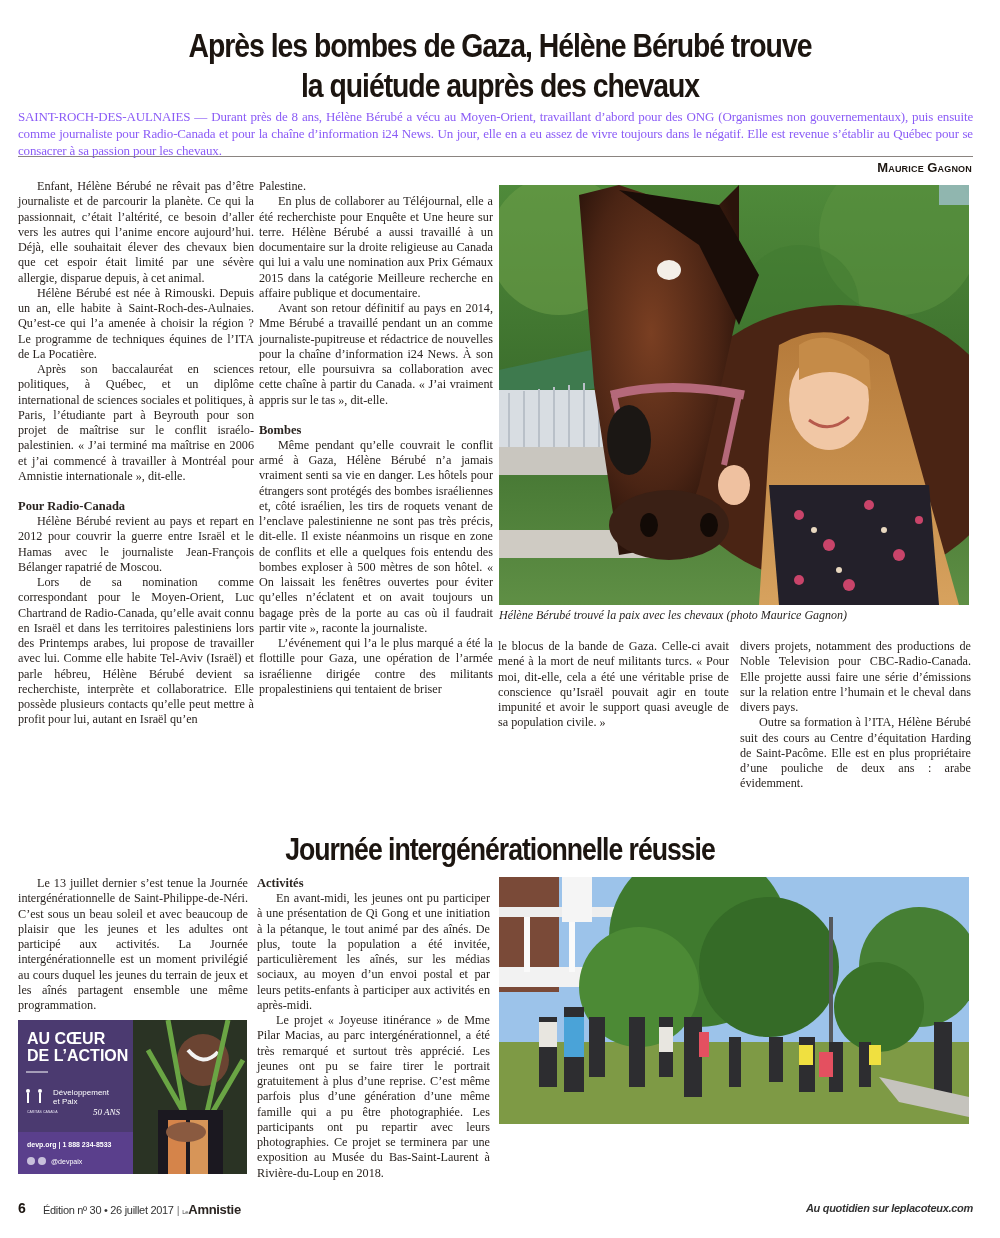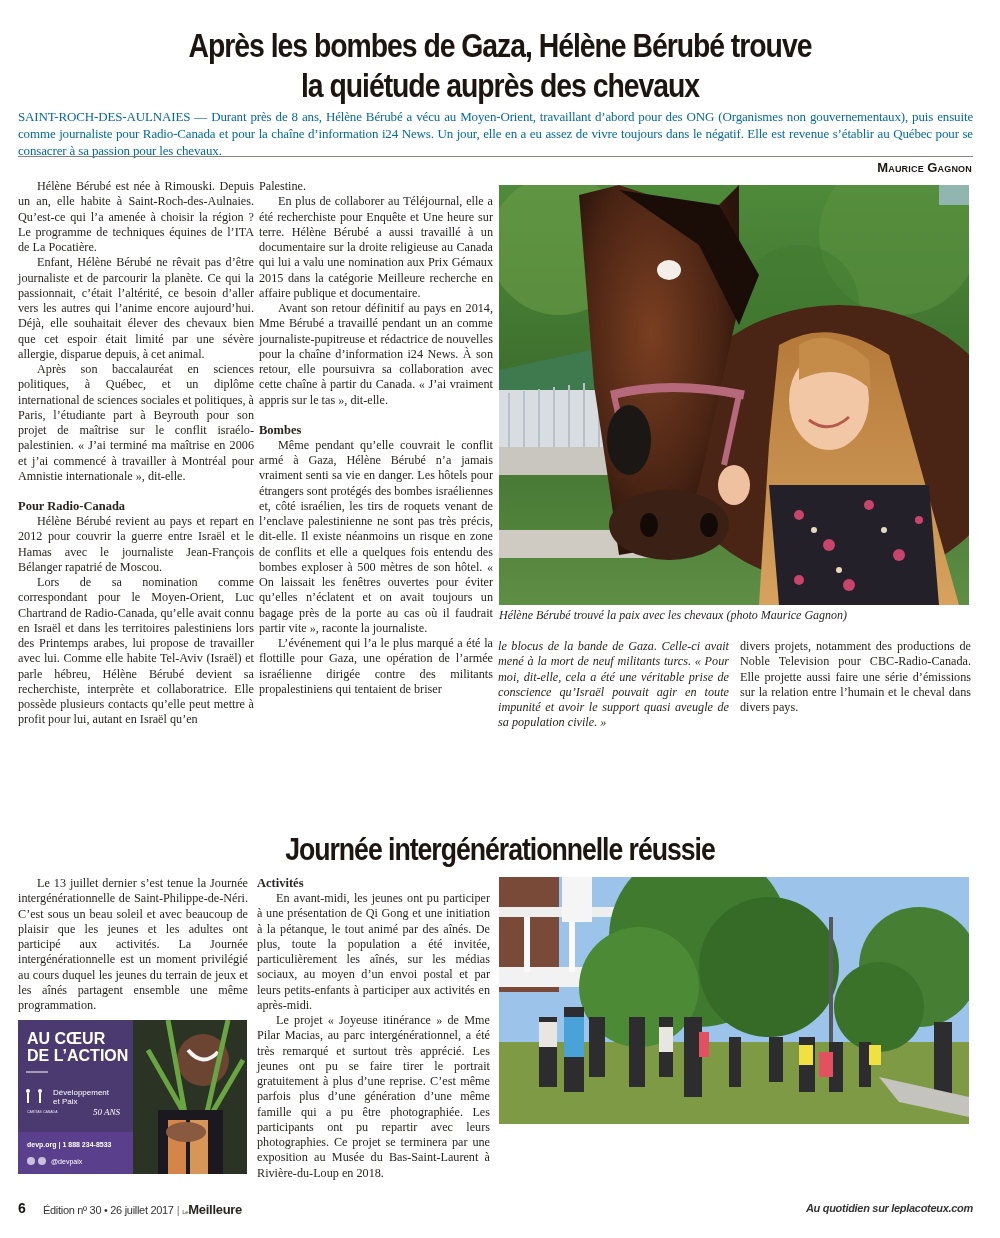--- a/index.html
+++ b/index.html
@@ -10,41 +10,41 @@
     position: absolute; left: 0; width: 1000px; text-align: center;
     font-family: "Liberation Sans", "DejaVu Sans", sans-serif; font-weight: bold;
     color: #1c1510; letter-spacing: -1.2px; transform: scaleX(0.86); transform-origin: center;
   }
   #h1a { top: 26px; font-size: 33px; line-height: 40px; }
   #h1b { top: 66px; font-size: 33px; line-height: 40px; }
 
   .lede {
     position: absolute; left: 18px; width: 955px; top: 108px;
     font-family: "Liberation Serif", serif; font-size: 13px; line-height: 17px;
-    text-align: justify; color: #0369a1; letter-spacing: -0.15px;
+    text-align: justify; color: #8b5cf6; letter-spacing: -0.15px;
   }
   .rule { position: absolute; left: 18px; width: 955px; top: 156px; height: 1px; background: #8a8480; }
   .byline {
     position: absolute; right: 28px; top: 160px; font-family: "Liberation Sans", sans-serif;
     font-weight: bold; font-size: 11px; font-variant: small-caps; letter-spacing: 0.2px; color: #1c1510;
   }
   .byline span.big { font-size: 13px; }
 
   .col {
     position: absolute; font-family: "Liberation Serif", serif; font-size: 12.2px;
     line-height: 15.25px; text-align: justify; hyphens: manual; color: #2a2420;
   }
   .col p { text-indent: 19px; }
   .col p.noindent { text-indent: 0; }
   .col h3 { font-size: 12.5px; font-weight: bold; line-height: 15px; margin: 0; }
   .col .gap { height: 15px; }
 
   #c1 { left: 18px; top: 179px; width: 236px; }
   #c2 { left: 259px; top: 179px; width: 234px; }
-  #c3 { left: 498px; top: 639px; width: 231px; font-style: italic; }
+  #c3 { left: 498px; top: 639px; width: 231px; }
   #c4 { left: 740px; top: 639px; width: 231px; }
 
   .photo { position: absolute; overflow: hidden; }
   #photo1 { left: 499px; top: 185px; width: 470px; height: 420px; }
   .caption {
     position: absolute; left: 499px; top: 608px; font-family: "Liberation Serif", serif;
     font-style: italic; font-weight: normal; font-size: 12px; color: #231f1c;
   }
 
   #h2 { top: 832px; font-size: 31px; line-height: 36px; }
@@ -70,22 +70,22 @@
 <div class="headline" id="h1a">Après les bombes de Gaza, Hélène Bérubé trouve</div>
 <div class="headline" id="h1b">la quiétude auprès des chevaux</div>
 <div class="lede">SAINT-ROCH-DES-AULNAIES — Durant près de 8 ans, Hélène Bérubé a vécu au Moyen-Orient, travaillant d’abord pour des ONG (Organismes non gouvernementaux), puis ensuite comme journaliste pour Radio-Canada et pour la chaîne d’information i24 News. Un jour, elle en a eu assez de vivre toujours dans le négatif. Elle est revenue s’établir au Québec pour se consacrer à sa passion pour les chevaux.</div>
 <div class="rule"></div>
 <div class="byline">
   <span class="big">Maurice</span>
   <span class="big">Gagnon</span>
 </div>
 
 <div class="col" id="c1">
+  <p>Enfant, Hélène Bérubé ne rêvait pas d’être journaliste et de parcourir la planète. Ce qui la passionnait, c’était l’altérité, ce besoin d’aller vers les autres qui l’anime encore aujourd’hui. Déjà, elle souhaitait élever des chevaux bien que cet espoir était limité par une sévère allergie, disparue depuis, à cet animal.</p>
   <p>Hélène Bérubé est née à Rimouski. Depuis un an, elle habite à Saint-Roch-des-Aulnaies. Qu’est-ce qui l’a amenée à choisir la région ? Le programme de techniques équines de l’ITA de La Pocatière.</p>
-  <p>Enfant, Hélène Bérubé ne rêvait pas d’être journaliste et de parcourir la planète. Ce qui la passionnait, c’était l’altérité, ce besoin d’aller vers les autres qui l’anime encore aujourd’hui. Déjà, elle souhaitait élever des chevaux bien que cet espoir était limité par une sévère allergie, disparue depuis, à cet animal.</p>
   <p>Après son baccalauréat en sciences politiques, à Québec, et un diplôme international de sciences sociales et politiques, à Paris, l’étudiante part à Beyrouth pour son projet de maîtrise sur le conflit israélo-palestinien. « J’ai terminé ma maîtrise en 2006 et j’ai commencé à travailler à Montréal pour Amnistie internationale », dit-elle.</p>
   <div class="gap"></div>
   <h3>Pour Radio-Canada</h3>
   <p>Hélène Bérubé revient au pays et repart en 2012 pour couvrir la guerre entre Israël et le Hamas avec le journaliste Jean-François Bélanger rapatrié de Moscou.</p>
   <p>Lors de sa nomination comme correspondant pour le Moyen-Orient, Luc Chartrand de Radio-Canada, qu’elle avait connu en Israël et dans les territoires palestiniens lors des Printemps arabes, lui propose de travailler avec lui. Comme elle habite Tel-Aviv (Israël) et parle hébreu, Hélène Bérubé devient sa recherchiste, interprète et collaboratrice. Elle possède plusieurs contacts qu’elle peut mettre à profit pour lui, autant en Israël qu’en</p>
 </div>
 
 <div class="col" id="c2">
   <p class="noindent">Palestine.</p>
   <p>En plus de collaborer au Téléjournal, elle a été recherchiste pour Enquête et Une heure sur terre. Hélène Bérubé a aussi travaillé à un documentaire sur la droite religieuse au Canada qui lui a valu une nomination aux Prix Gémaux 2015 dans la catégorie Meilleure recherche en affaire publique et documentaire.</p>
@@ -166,20 +166,21 @@
   </svg>
 </div>
 <div class="caption">Hélène Bérubé trouvé la paix avec les chevaux (photo Maurice Gagnon)</div>
 
 <div class="col" id="c3">
   <p class="noindent">le blocus de la bande de Gaza. Celle-ci avait mené à la mort de neuf militants turcs. « Pour moi, dit-elle, cela a été une véritable prise de conscience qu’Israël pouvait agir en toute impunité et avoir le support quasi aveugle de sa population civile. »</p>
 </div>
 
 <div class="col" id="c4">
   <p class="noindent">divers projets, notamment des productions de Noble Television pour CBC-Radio-Canada. Elle projette aussi faire une série d’émissions sur la relation entre l’humain et le cheval dans divers pays.</p>
+  <p>Outre sa formation à l’ITA, Hélène Bérubé suit des cours au Centre d’équitation Harding de Saint-Pacôme. Elle est en plus propriétaire d’une pouliche de deux ans : arabe évidemment.</p>
 </div>
 
 <div class="headline" id="h2">Journée intergénérationnelle réussie</div>
 
 <div class="col" id="c5">
   <p>Le 13 juillet dernier s’est tenue la Journée intergénérationnelle de Saint-Philippe-de-Néri. C’est sous un beau soleil et avec beaucoup de plaisir que les jeunes et les adultes ont participé aux activités. La Journée intergénérationnelle est un moment privilégié au cours duquel les jeunes du terrain de jeux et les aînés partagent ensemble une même programmation.</p>
 </div>
 
 <div class="col" id="c6">
   <h3>Activités</h3>
@@ -264,16 +265,16 @@
     <text x="9" y="127" font-family="Liberation Sans, sans-serif" font-size="7" font-weight="bold" fill="#ffffff">devp.org | 1 888 234-8533</text>
     <circle cx="13" cy="141" r="4" fill="#c8c0dc"></circle>
     <circle cx="24" cy="141" r="4" fill="#c8c0dc"></circle>
     <text x="33" y="144" font-family="Liberation Sans, sans-serif" font-size="7" fill="#ffffff">@devpaix</text>
   </svg>
 </div>
 
 <div class="footer">
   <span class="pagenum">6</span>
   <span class="edition">
-    <span>Édition nº 30 • 26 juillet 2017</span><span class="sep">|</span><span class="brand-small">Le</span><span class="brand">Meilleure</span>
+    <span>Édition nº 30 • 26 juillet 2017</span><span class="sep">|</span><span class="brand-small">Le</span><span class="brand">Amnistie</span>
   </span>
   <span class="site">Au quotidien sur leplacoteux.com</span>
 </div>
 
 </body></html>

